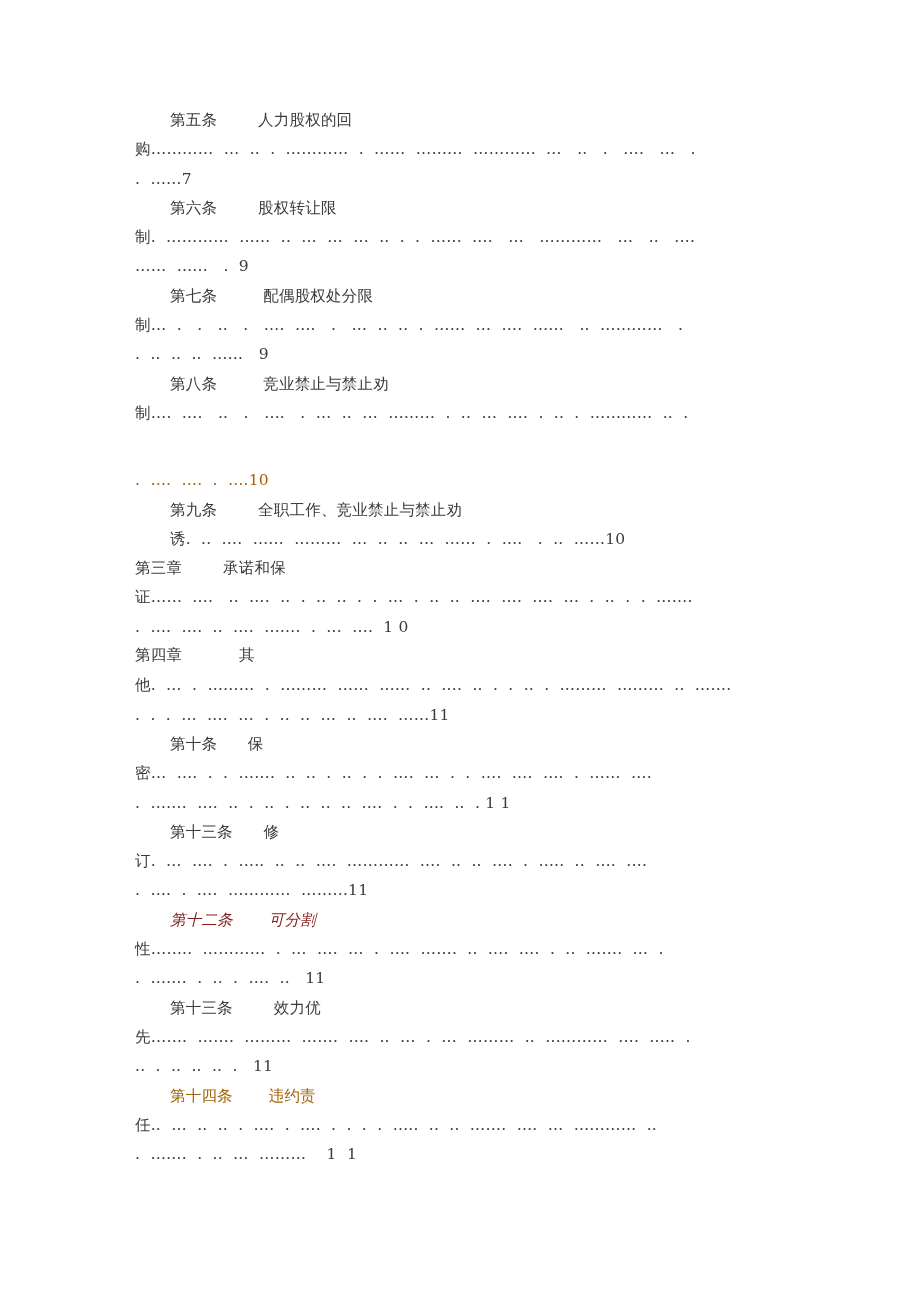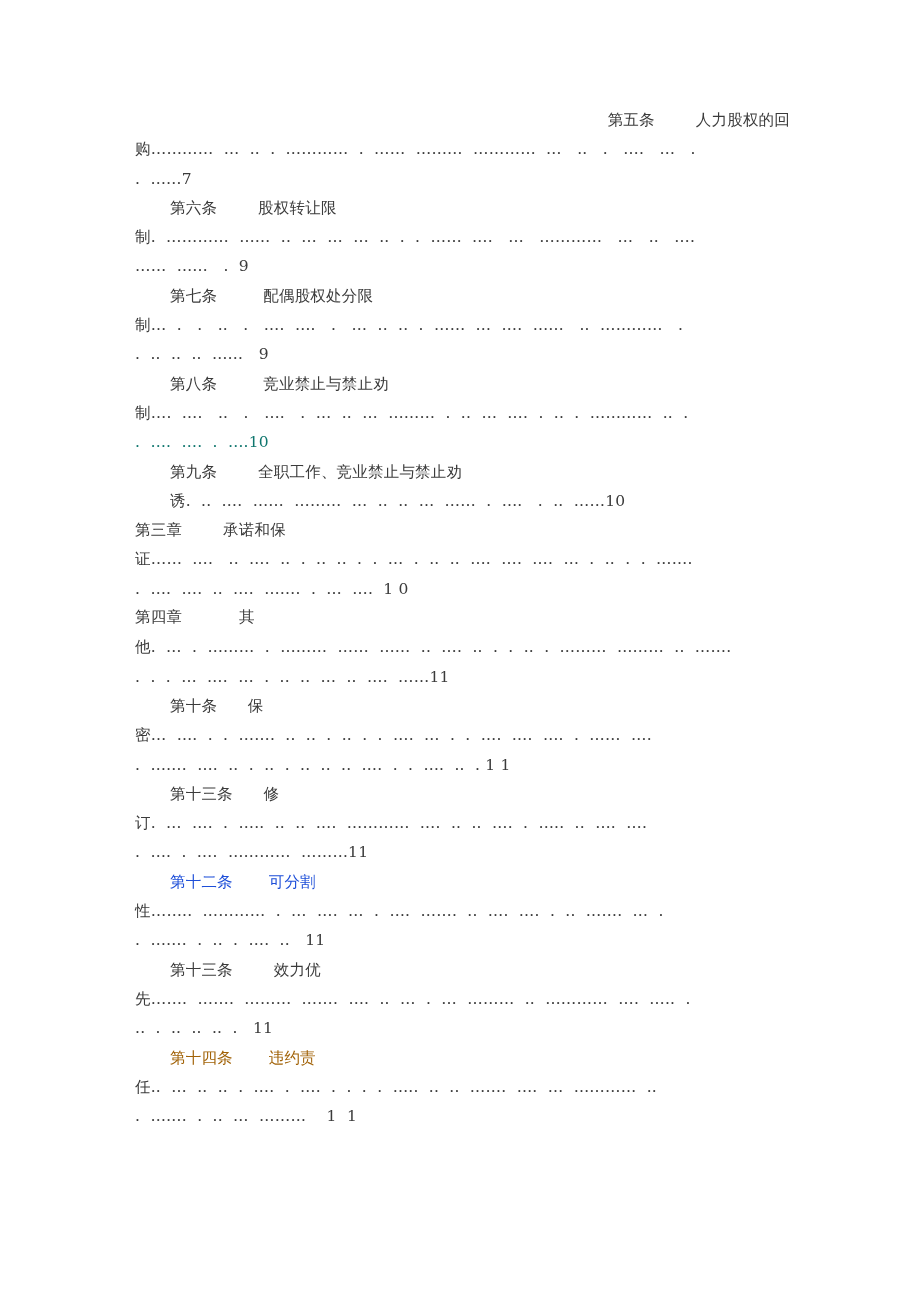--- a/index.html
+++ b/index.html
@@ -52,56 +52,56 @@
   
   .line.flush {
     padding-left: 0;
   }
 </style>
 </head>
 <body>
 
 <div id="page" style="background: rgb(255, 255, 255);">
   <div id="toc">
-      <div class="line indent" style="color: rgb(59, 59, 59); text-align: right;">第五条        人力股权的回</div>
+      <div class="line indent" style="color: rgb(59, 59, 59);">第五条        人力股权的回</div>
       <div class="line flush" style="color: rgb(59, 59, 59);">购…………  …  ..  .  …………  .  ……  ………  …………  …   ..   .   ….   …   .</div>
       <div class="line flush" style="color: rgb(59, 59, 59);">.  ……7</div>
       <div class="entry"></div>
       <div class="line indent" style="color: rgb(59, 59, 59);">第六条        股权转让限</div>
       <div class="line flush" style="color: rgb(59, 59, 59);">制.  …………  ……  ..  …  …  …  ..  .  .  ……  ….   …   …………   …   ..   ….</div>
       <div class="line flush" style="color: rgb(59, 59, 59);">……  ……   .  9</div>
       <div class="entry"></div>
       <div class="line indent" style="color: rgb(59, 59, 59);">第七条         配偶股权处分限</div>
       <div class="line flush" style="color: rgb(59, 59, 59);">制…  .   .   ..   .   ….  ….   .   …  ..  ..  .  ……  …  ….  ……   ..  …………   .</div>
       <div class="line flush" style="color: rgb(59, 59, 59);">.  ..  ..  ..  ……   9</div>
       <div class="entry"></div>
       <div class="line indent" style="color: rgb(59, 59, 59);">第八条         竞业禁止与禁止劝</div>
       <div class="line flush" style="color: rgb(59, 59, 59);">制….  ….   ..   .   ….   .  …  ..  …  ………  .  ..  …  ….  .  ..  .  …………  ..  .</div>
-      <div class="line flush" style="color: #0f766e;">.  ….  ….  .  ….10</div>
+      <div class="line flush" style="color: #a16207; margin-top: 38px;">.  ….  ….  .  ….10</div>
       <div class="entry"></div>
       <div class="line indent" style="color: rgb(59, 59, 59);">第九条        全职工作、竞业禁止与禁止劝</div>
       <div class="line indent" style="color: rgb(59, 59, 59);">诱.  ..  ….  ……  ………  …  ..  ..  …  ……  .  ….   .  ..  ……10</div>
       <div class="entry"></div>
       <div class="line flush" style="color: rgb(59, 59, 59);">第三章        承诺和保</div>
       <div class="line flush" style="color: rgb(59, 59, 59);">证……  ….   ..  ….  ..  .  ..  ..  .  .  …  .  ..  ..  ….  ….  ….  …  .  ..  .  .  …….</div>
       <div class="line flush" style="color: rgb(59, 59, 59);">.  ….  ….  ..  ….  …….  .  …  ….  1 0</div>
       <div class="entry"></div>
       <div class="line flush" style="color: rgb(59, 59, 59); font-family: Liberation Mono, monospace;">第四章      其</div>
       <div class="line flush" style="color: rgb(59, 59, 59);">他.  …  .  ………  .  ………  ……  ……  ..  ….  ..  .  .  ..  .  ………  ………  ..  …….</div>
       <div class="line flush" style="color: rgb(59, 59, 59);">.  .  .  …  ….  …  .  ..  ..  …  ..  ….  ……11</div>
       <div class="entry"></div>
       <div class="line indent" style="color: rgb(59, 59, 59);">第十条      保</div>
       <div class="line flush" style="color: rgb(59, 59, 59);">密…  ….  .  .  …….  ..  ..  .  ..  .  .  ….  …  .  .  ….  ….  ….  .  ……  ….</div>
       <div class="line flush" style="color: rgb(59, 59, 59);">.  …….  ….  ..  .  ..  .  ..  ..  ..  ….  .  .  ….  ..  . 1 1</div>
       <div class="entry"></div>
       <div class="line indent" style="color: rgb(59, 59, 59);">第十三条      修</div>
       <div class="line flush" style="color: rgb(59, 59, 59);">订.  …  ….  .  …..  ..  ..  ….  …………  ….  ..  ..  ….  .  …..  ..  ….  ….</div>
       <div class="line flush" style="color: rgb(59, 59, 59);">.  ….  .  ….  …………  ………11</div>
       <div class="entry"></div>
-      <div class="line indent" style="color: #1d4ed8;">第十二条       可分割</div>
+      <div class="line indent" style="color: #7f1d1d; font-style: italic;">第十二条       可分割</div>
       <div class="line flush" style="color: rgb(59, 59, 59);">性……..  …………  .  …  ….  …  .  ….  …….  ..  ….  ….  .  ..  …….  …  .</div>
       <div class="line flush" style="color: rgb(59, 59, 59);">.  …….  .  ..  .  ….  ..   11</div>
       <div class="entry"></div>
       <div class="line indent" style="color: rgb(59, 59, 59);">第十三条        效力优</div>
       <div class="line flush" style="color: rgb(59, 59, 59);">先…….  …….  ………  …….  ….  ..  …  .  …  ………  ..  …………  ….  …..  .</div>
       <div class="line flush" style="color: rgb(59, 59, 59);">..  .  ..  ..  ..  .   11</div>
       <div class="entry"></div>
       <div class="line indent" style="color: #a16207;">第十四条       违约责</div>
       <div class="line flush" style="color: rgb(59, 59, 59);">任..  …  ..  ..  .  ….  .  ….  .  .  .  .  …..  ..  ..  …….  ….  …  …………  ..</div>
       <div class="line flush" style="color: rgb(59, 59, 59);">.  …….  .  ..  …  ………    1  1</div>

